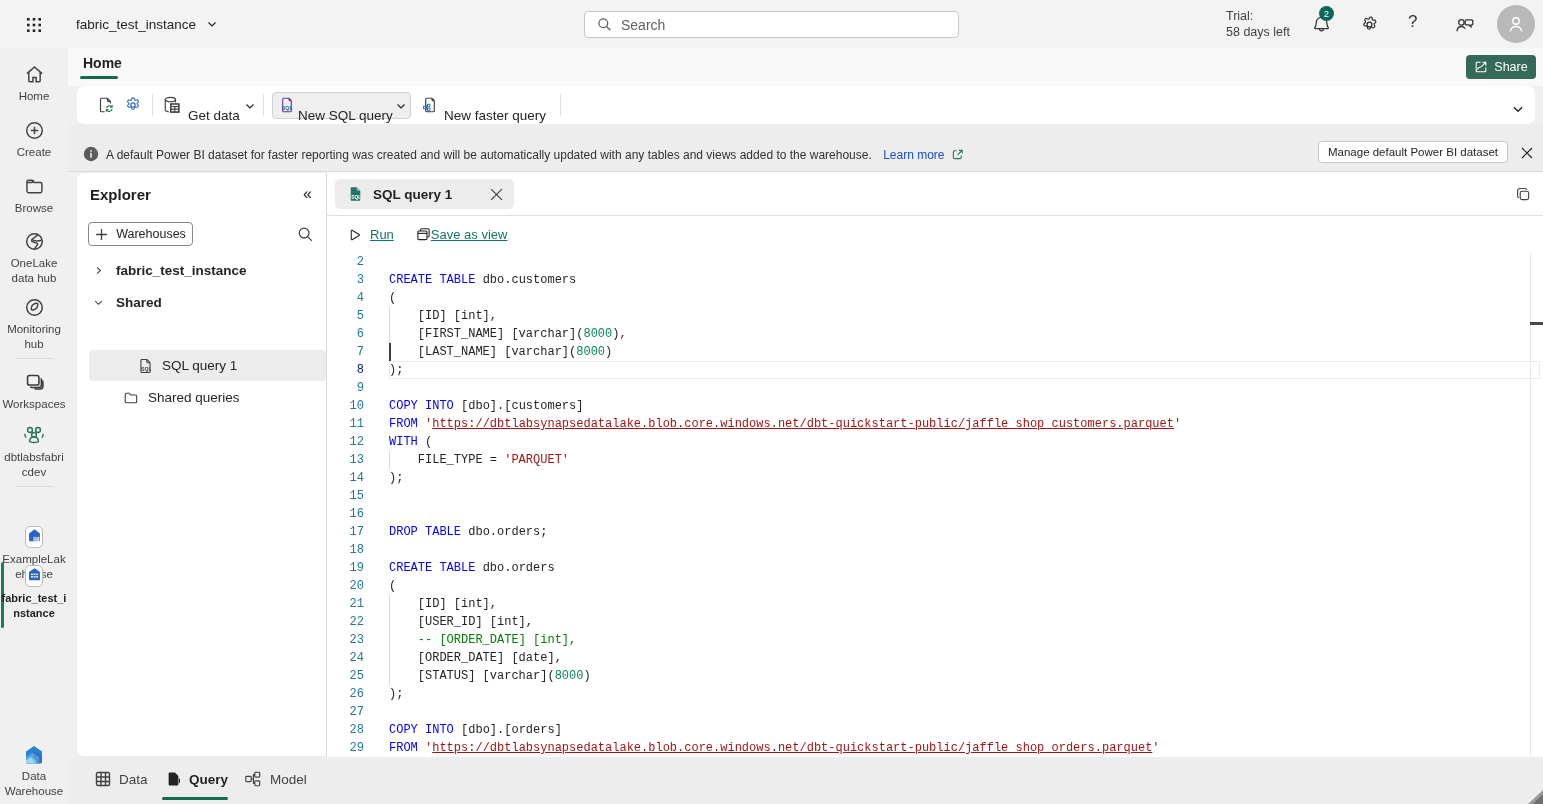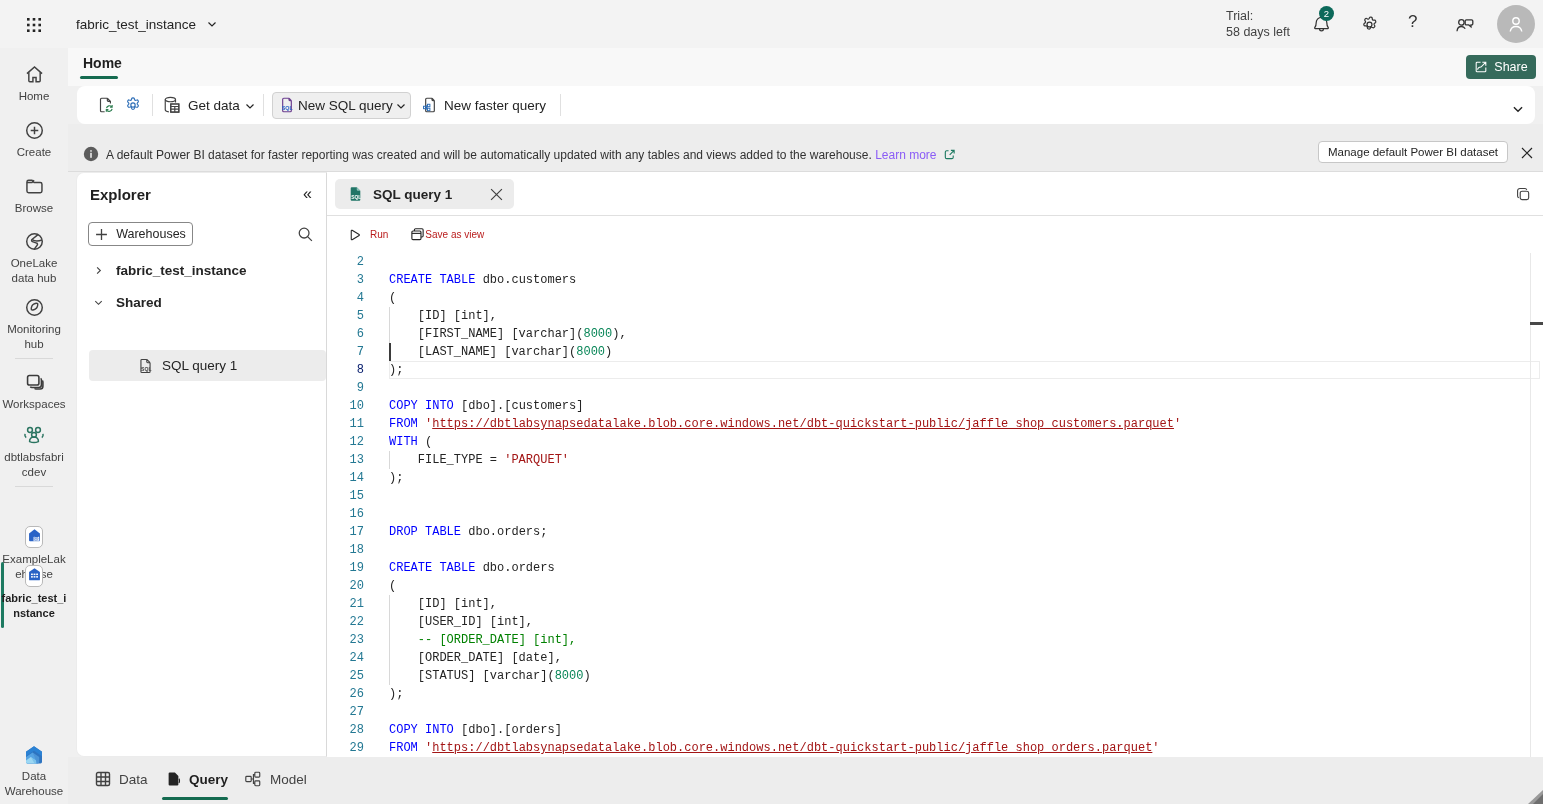--- a/index.html
+++ b/index.html
@@ -28,42 +28,42 @@
 
 
 #homerow { left:68px; top:48px; width:1475px; height:38px; background:#f8f8f8; }
 #hometab { left:83px; top:55px; font-size:14px; font-weight:700; color:#1f1f1f; }
 #homeunderline { left:80px; top:76px; width:38px; height:3px; background:#156b50; border-radius:2px; }
 #sharebtn { left:1466px; top:55px; width:70px; height:24px; background:#356a5b; border-radius:4px; color:#fff; font-size:12.5px; display:flex; align-items:center; justify-content:center; gap:6px; }
 
 
 #toolbar { left:77px; top:86px; width:1458px; height:38px; background:#fff; border-radius:8px; display:flex; align-items:center; }
 #newsqlbtn { background:#efefef; border:1px solid #d1d1d1; border-radius:4px; }
-.tblabel { top:98px; font-size:13.5px; color:#242424;text-align:center; }
+.tblabel { top:108px; font-size:13.5px; color:#242424;text-align:center; }
 #tbchev { left:1511px; top:102px; }
 
 
 #banner { left:68px; top:124px; width:1475px; height:48px; background:#ededed; border-bottom:1px solid #dcdcdc; }
 #bannertext { left:106px; top:148px; font-size:12px; color:#323232; white-space:nowrap; }
-#bannertext a { color:#8b5cf6; text-decoration:none; }
+#bannertext a { color:#1d4ed8; text-decoration:none;margin-left:8px; }
 #managebtn { left:1318px; top:141px; width:190px; height:22px; background:#fff; border:1px solid #c7c7c7; border-radius:4px; font-size:11.5px; color:#242424; display:flex; align-items:center; justify-content:center; }
 
 
 #explorer { left:76px; top:172px; width:251px; height:585px; background:#fff; border-radius:8px 0 0 8px; border:1px solid #ececec; border-right:1px solid #d9d9d9; }
 #exptitle { left:13px; top:13px; font-size:15px; font-weight:700; color:#1f1f1f; }
 #whbtn { left:11px; top:49px; width:105px; height:24px; border:1px solid #878787; border-radius:4px; display:flex; align-items:center; justify-content:center; gap:8px; font-size:12.5px; color:#242424; }
 .treerow { position:absolute; left:0; width:251px; height:31px; display:flex; align-items:center; font-size:13.5px; color:#242424; }
 .treerow .chev { width:12px; display:flex; justify-content:center; }
 #treesel { left:12px; top:177px; width:237px; height:31px; background:#ececec; border-radius:4px; }
 
 
 #editor { left:327px; top:172px; width:1216px; height:585px; background:#fff; }
 #tabbar { position:absolute; left:0; top:0; width:1216px; height:44px; border-bottom:1px solid #e0e0e0; }
 #tab1 { position:absolute; left:8px; top:7px; width:179px; height:30px; background:#ececec; border-radius:5px; display:flex; align-items:center; padding-left:13px; gap:10px; font-size:13.5px; font-weight:700; color:#242424; }
-#runrow { position:absolute; left:0; top:44px; width:1216px; height:37px; display:flex; align-items:center; font-size:10px; color:#b91c1c; }
+#runrow { position:absolute; left:0; top:44px; width:1216px; height:37px; display:flex; align-items:center; font-size:13px; color:#0f766e;text-decoration:underline; }
 
 
 #code { position:absolute; left:0; top:81px; width:1215px; height:504px; font-family:"Liberation Mono",monospace; font-size:12px; line-height:18px; white-space:pre; overflow:hidden; }
 .cl { height:18px; }
 .ln { display:inline-block; width:37px; text-align:right; margin-right:25px; color:#237893; }
 .kw { color:#0000ff; }
 .str { color:#a31515; }
 .num { color:#098658; }
 .cmt { color:#008000; }
 .url { text-decoration:underline; }
@@ -94,20 +94,27 @@
       <rect x="1" y="12.4" width="2.6" height="2.6"></rect>
         <rect x="6.7" y="12.4" width="2.6" height="2.6"></rect>
         <rect x="12.4" y="12.4" width="2.6" height="2.6"></rect>
     </svg>
   </div>
   <div id="appname" class="abs">fabric_test_instance
     <svg width="12" height="12" viewBox="0 0 12 12" fill="none" stroke="#242424" stroke-width="1.2">
         <path d="M2.5 4.5 6 8l3.5-3.5"></path>
       </svg>
   </div>
+  <div id="searchbox" class="abs">
+    <svg width="15" height="15" viewBox="0 0 15 15" fill="none" stroke="#616161" stroke-width="1.3">
+        <circle cx="6.3" cy="6.3" r="4.4"></circle>
+        <path d="m9.7 9.7 3.6 3.6"></path>
+      </svg>
+    Search
+  </div>
   <div id="trial" class="abs">Trial:<br>58 days left</div>
   <div class="abs topicon" style="left:1312px;">
     <svg width="19" height="19" viewBox="0 0 20 20" fill="none" stroke="#333" stroke-width="1.3">
       <path d="M10 2.5a5.6 5.6 0 0 0-5.6 5.6c0 2.9-.8 4.4-1.5 5.3-.3.4 0 1 .5 1h13.2c.5 0 .8-.6.5-1-.7-.9-1.5-2.4-1.5-5.3A5.6 5.6 0 0 0 10 2.5Z"></path>
       <path d="M8 14.8a2 2 0 0 0 4 0"></path>
     </svg>
   </div>
   <div id="badge" class="abs">2</div>
   <div class="abs topicon" style="left:1360px;">
     <svg width="19" height="19" viewBox="0 0 20 20" fill="none" stroke="#333" stroke-width="1.3">
@@ -352,20 +359,28 @@
     <div id="treesel" class="abs"></div>
     <div class="treerow" style="top:177px;padding-left:61px;">
       <span>
           <svg width="15" height="16" viewBox="0 0 18 20" fill="none">
             <path d="M10.6 1.8H4.4a1.1 1.1 0 0 0-1.1 1.1v14.2a1.1 1.1 0 0 0 1.1 1.1h9.2a1.1 1.1 0 0 0 1.1-1.1V5.9m-4.1-4.1 4.1 4.1m-4.1-4.1v3a1.1 1.1 0 0 0 1.1 1.1h3" stroke="#424242" stroke-width="1.4"></path>
             <text x="3.4" y="16.4" font-size="6.4" font-weight="bold" fill="#424242" font-family="Liberation Sans">SQL</text>
           </svg>
         </span>
       <span style="margin-left:9px;">SQL query 1</span>
     </div>
+    <div class="treerow" style="top:209px;padding-left:46px;">
+      <span>
+          <svg width="16" height="16" viewBox="0 0 20 20" fill="none" stroke="#424242" stroke-width="1.4">
+            <path d="M2.8 5.6A1.6 1.6 0 0 1 4.4 4h3.2l2 2.2h5.9A1.6 1.6 0 0 1 17.1 7.8v6.6a1.6 1.6 0 0 1-1.6 1.6H4.4a1.6 1.6 0 0 1-1.6-1.6z"></path>
+          </svg>
+        </span>
+      <span style="margin-left:9px;">Shared queries</span>
+    </div>
   </div>
 
   <div id="editor" class="abs">
     <div id="tabbar">
       <div id="tab1">
         <svg width="15" height="16" viewBox="0 0 18 20">
             <path d="M10.6 1.5H4.2A1.2 1.2 0 0 0 3 2.7v14.6a1.2 1.2 0 0 0 1.2 1.2h9.6a1.2 1.2 0 0 0 1.2-1.2V5.9z" fill="#217567"></path>
             <path d="M10.6 1.5v3.2a1.2 1.2 0 0 0 1.2 1.2H15z" fill="#8fc3bb"></path>
             <text x="3.6" y="16" font-size="6.2" font-weight="bold" fill="#fff" font-family="Liberation Sans">SQL</text>
           </svg>

